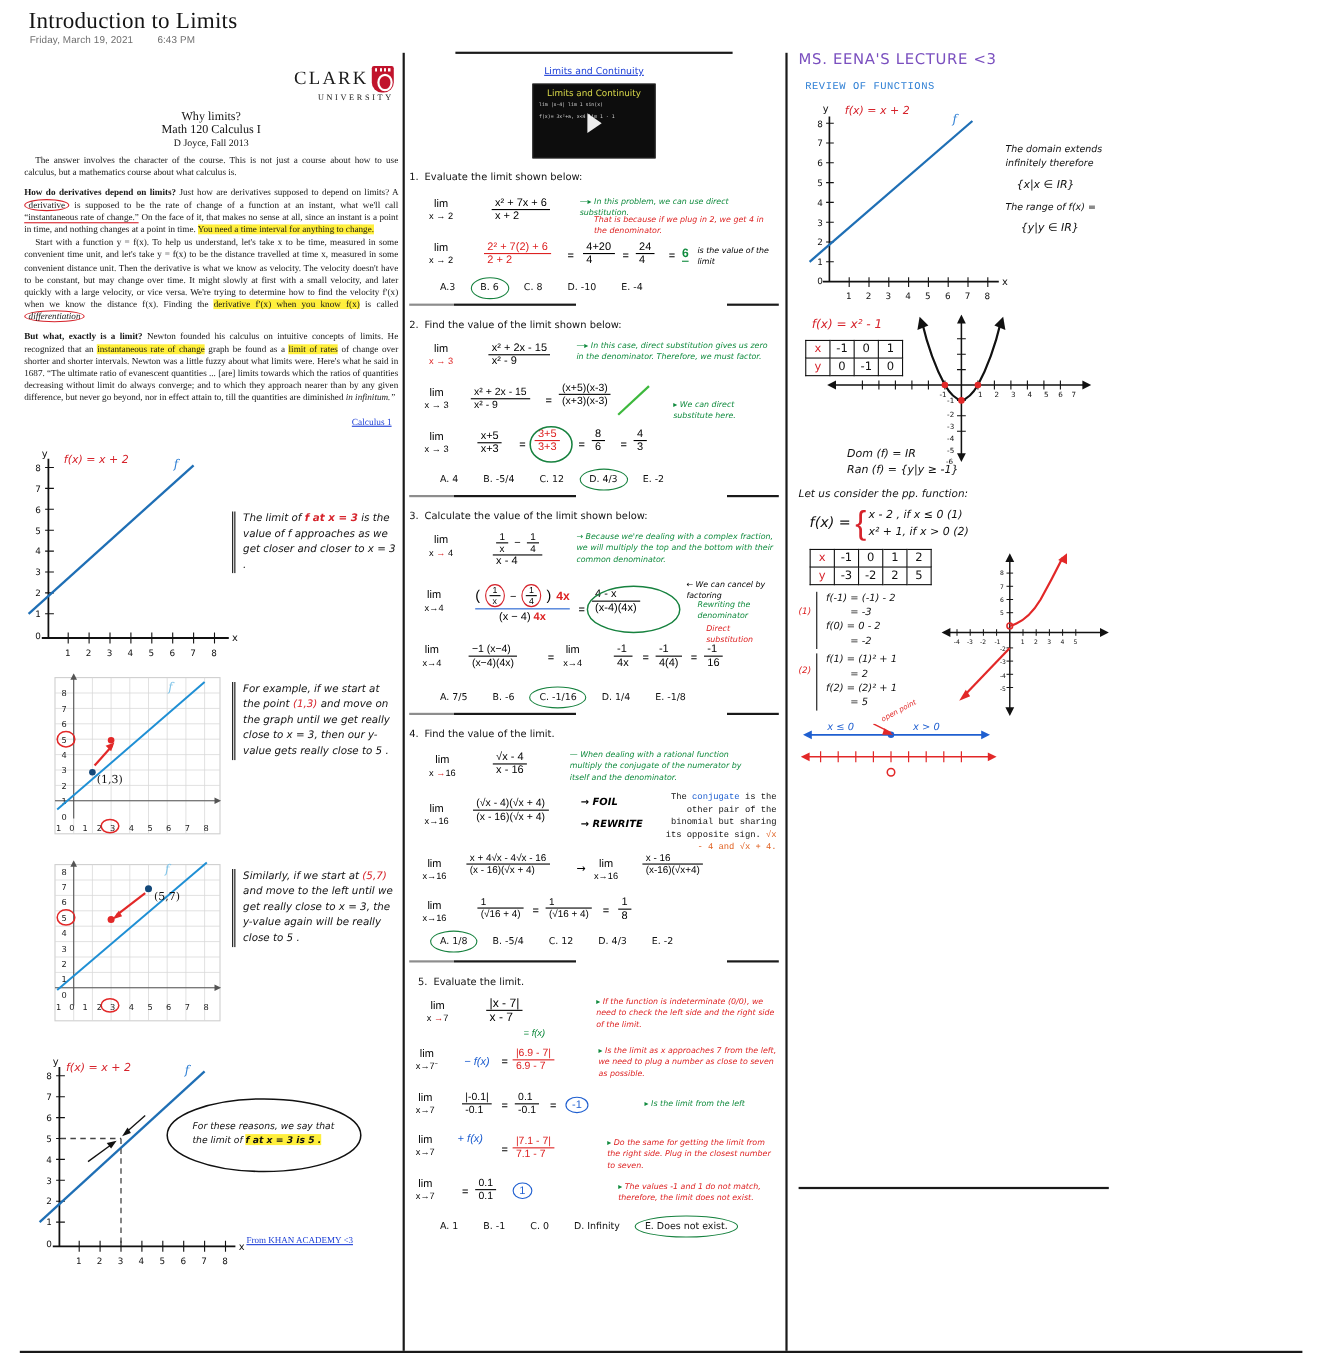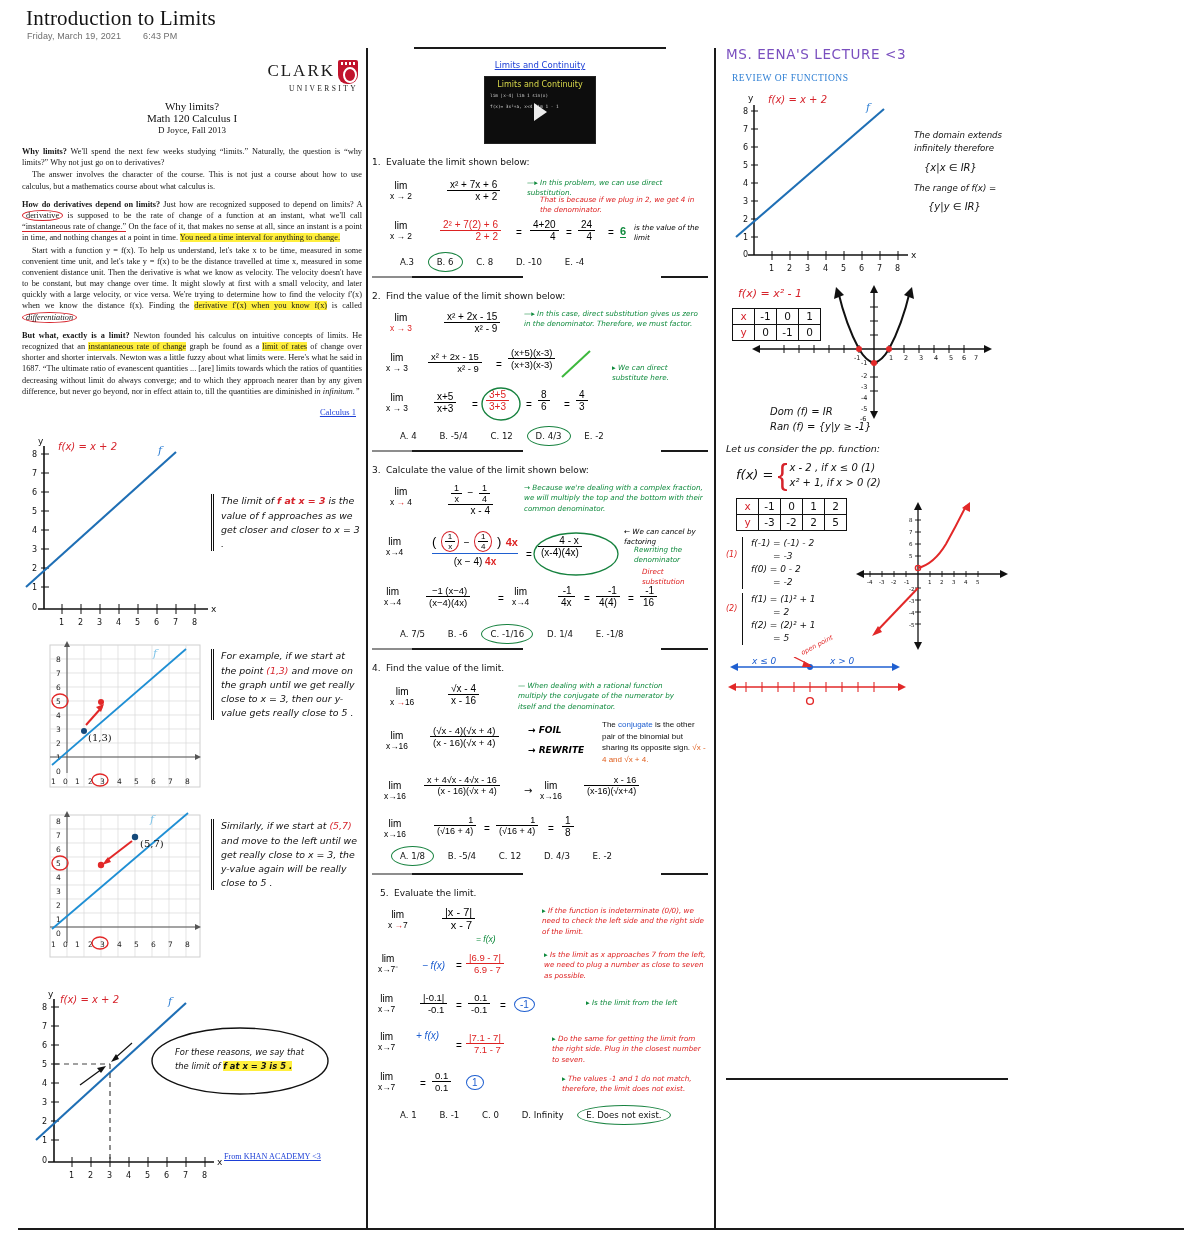--- a/index.html
+++ b/index.html
@@ -111,36 +111,36 @@
     content: ""; position: absolute; left: -9px; top: -5px; right: -9px; bottom: -5px;
     border: 1.6px solid #17823f; border-radius: 50%;
   }
   .sep { height: 2px; background: #1a1a1a; margin: 9px 0 0 0; }
   .sep.half { background: linear-gradient(90deg,#8d8d8d 0 12%,#1a1a1a 12% 45%,#ffffff 45% 86%,#1a1a1a 86% 100%); }
   .green { color: #0f8a3d; }
   .red   { color: #dd2222; }
   .blue  { color: #1f5fd0; }
   .hw { font-family: "DejaVu Sans", sans-serif; font-style: italic; }
   .hw-note { font-size: 7.2px; line-height: 1.45; }
-  .frac { display: inline-block; text-align: right; vertical-align: middle; }
+  .frac { display: inline-block; text-align: left; vertical-align: middle; }
   .frac .top { display:block; border-bottom: 1.3px solid currentColor; padding: 0 3px; }
   .frac .bot { display:block; padding: 0 3px; }
   .lim { display:inline-block; text-align:center; vertical-align: middle;
          font-size: 10px; line-height: 1.05; }
   .lim .sub { display:block; font-size: 8.4px; }
   .conj-box { position: absolute; right: 0; width: 104px; font-size: 8px;
-              line-height: 1.45; color: #111; font-family: Liberation Sans, sans-serif; }
+              line-height: 1.45; color: #111; font-family: Liberation Mono, monospace; text-align: right; }
 
   
   .col-right { position: absolute; left: 726px; top: 46px; width: 296px; }
   .eena-title { color: #7a4fbf; font-size: 13.5px; letter-spacing: .6px;
                 font-family: "DejaVu Sans", sans-serif; }
   .rev-func  { color: #2e7fd4; font-size: 9.5px; letter-spacing: .5px;
                margin-top: 11px; margin-left: 6px;
-               font-family: Liberation Serif, serif; }
+               font-family: Liberation Mono, monospace; }
   .tbl { border-collapse: collapse; font-family: "DejaVu Sans", sans-serif; }
   .tbl td { border: 1.4px solid #111; width: 22px; height: 16px;
             text-align: center; font-size: 10.5px; color: #111; }
   .tbl td.hdr { color: #d6232b; }
 </style>
 </head>
 <body>
 
 <div class="page">
 
@@ -160,29 +160,25 @@
       <div class="clark-sub">UNIVERSITY</div>
     </div>
 
     <div class="paper-head">
       <div class="l1">Why limits?</div>
       <div class="l2">Math 120 Calculus I</div>
       <div class="l3">D Joyce, Fall 2013</div>
     </div>
 
     <div class="paper-body">
-      <p class="noind">
-        <b>Why limits?</b>
-        <span>We'll spend the next few weeks studying “limits.” Naturally, the question is “why limits?” Why not just go on to derivatives?</span>
-      </p>
       <p style="margin-top:-6px;">The answer involves the character of the course. This is not just a course about how to use calculus, but a mathematics course about what calculus is.</p>
 
       <p class="noind">
         <b>How do derivatives depend on limits?</b>
-        <span>Just how are recognized supposed to depend on limits? A</span>
+        <span>Just how are derivatives supposed to depend on limits? A</span>
         <span class="redcircle">derivative</span>
         <span>is supposed to be the rate of change of a function at an instant, what we'll call</span>
         <span class="redund">“instantaneous rate of change.”</span>
         <span>On the face of it, that makes no sense at all, since an instant is a point in time, and nothing changes at a point in time.</span>
         <span class="hl">You need a time interval for anything to change.</span>
       </p>
       <p style="margin-top:-6px;">
         <span>Start with a function y = f(x). To help us understand, let's take x to be time, measured in some convenient time unit, and let's take y = f(x) to be the distance travelled at time x, measured in some convenient distance unit. Then the derivative is what we know as velocity. The velocity doesn't have to be constant, but may change over time. It might slowly at first with a small velocity, and later quickly with a large velocity, or vice versa. We're trying to determine how to find the velocity f′(x) when we know the distance f(x). Finding the</span>
         <span class="hl">derivative f′(x) when you know f(x)</span>
         <span>is called</span>

